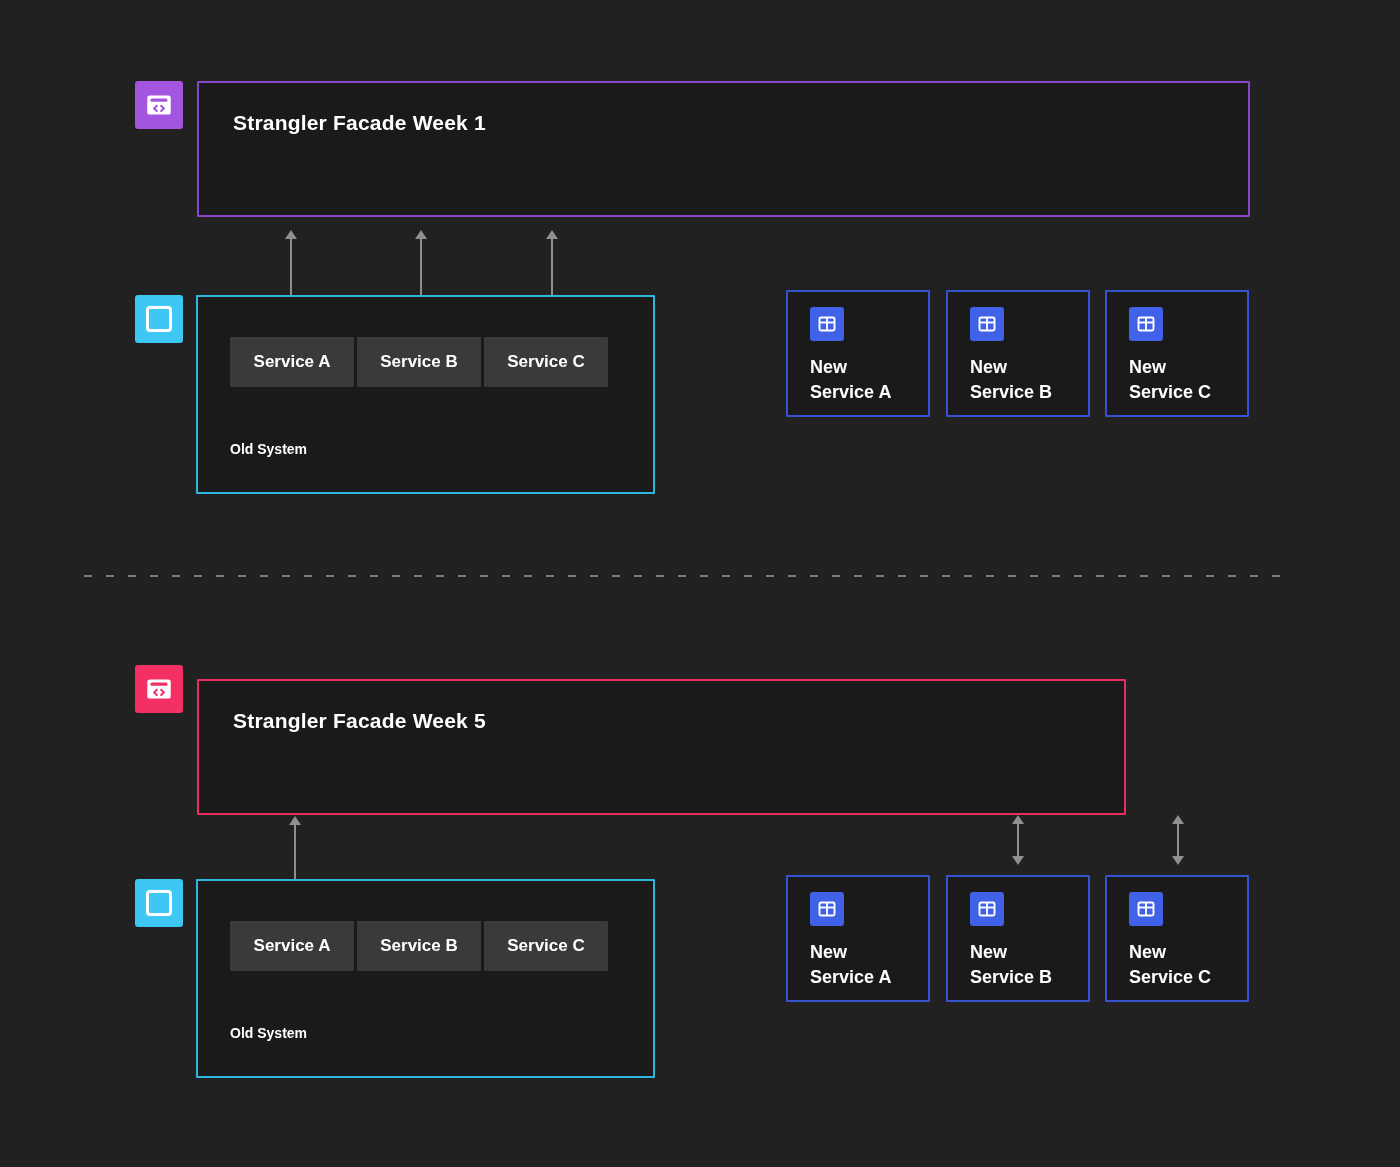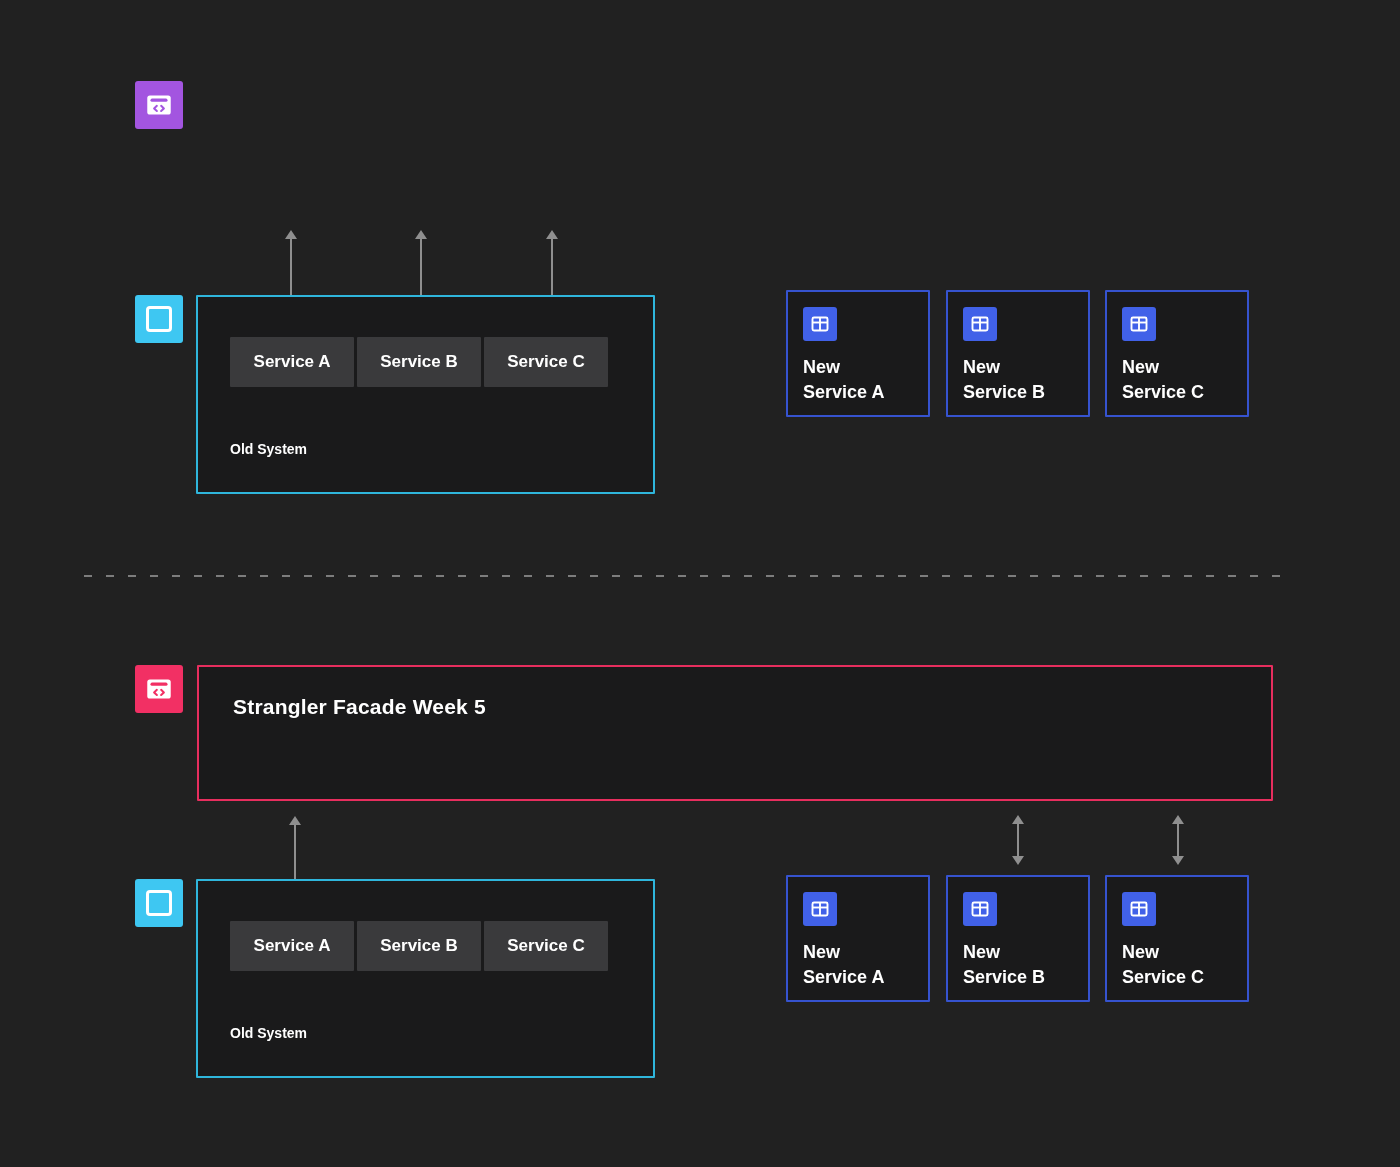--- a/index.html
+++ b/index.html
@@ -33,21 +33,21 @@
   .facade-title{position:absolute;left:34px;top:28px;font-size:21px;font-weight:700;letter-spacing:.2px;}
   
   .oldsys{position:absolute;background:var(--panel);border:2px solid var(--cyan-border);
     box-sizing:border-box;border-radius:1px;}
   .service-row{position:absolute;left:32px;top:40px;display:flex;gap:3px;}
   .service-btn{width:124px;height:50px;background:var(--btn);color:var(--text);
     font-size:17px;font-weight:600;display:flex;align-items:center;justify-content:center;border-radius:1px;}
   .oldsys-label{position:absolute;left:32px;top:144px;font-size:14px;font-weight:700;}
   
   .newsvc{position:absolute;width:144px;height:127px;background:var(--panel);
-    border:2px solid var(--blue-border);box-sizing:border-box;border-radius:1px;padding:15px 0 0 15px;}
+    border:2px solid var(--blue-border);box-sizing:border-box;border-radius:1px;padding:15px 0 0 22px;}
   .grid-badge{width:34px;height:34px;background:var(--blue);border-radius:3px;
     display:flex;align-items:center;justify-content:center;}
   .newsvc-label{margin-top:14px;font-size:18px;font-weight:600;line-height:25px;}
   
   .varrow{position:absolute;width:14px;display:flex;flex-direction:column;align-items:center;}
   .varrow .ah{width:0;height:0;border-left:6px solid transparent;border-right:6px solid transparent;}
   .varrow .up{border-bottom:9px solid var(--arrow);}
   .varrow .down{border-top:9px solid var(--arrow);}
   .varrow .shaft{flex:1;width:2px;background:var(--arrow);}
   
@@ -60,20 +60,23 @@
 <div class="canvas">
 
   <div class="badge purple" style="left:135px;top:81px">
     <svg width="32" height="32" viewBox="0 0 30 30">
       <rect x="4" y="6" width="22" height="18" rx="2.5" fill="#ffffff"></rect>
       <rect x="7" y="9" width="16" height="3" rx="1.5" fill="#a355e0"></rect>
       <path d="M13 15.8 l-2.6 2.4 2.6 2.4 M17 15.8 l2.6 2.4 -2.6 2.4" stroke="#a355e0" stroke-width="1.9" fill="none" stroke-linecap="round" stroke-linejoin="round"></path>
     </svg>
   </div>
 
+  <div class="facade purple-b" style="left:197px;top:81px;width:1053px;height:136px">
+    <div class="facade-title">Strangler Facade Week 1</div>
+  </div>
 
   <div class="varrow" style="left:284px;top:230px;height:90px">
     <span class="ah up"></span>
       <span class="shaft"></span>
       <span class="ah down"></span>
   </div>
   <div class="varrow" style="left:414px;top:230px;height:90px">
     <span class="ah up"></span>
       <span class="shaft"></span>
       <span class="ah down"></span>
@@ -140,21 +143,21 @@
   <div class="divider" style="left:84px;top:575px;width:1208px"></div>
 
   <div class="badge pink" style="left:135px;top:665px">
     <svg width="32" height="32" viewBox="0 0 30 30">
       <rect x="4" y="6" width="22" height="18" rx="2.5" fill="#ffffff"></rect>
       <rect x="7" y="9" width="16" height="3" rx="1.5" fill="#f23064"></rect>
       <path d="M13 15.8 l-2.6 2.4 2.6 2.4 M17 15.8 l2.6 2.4 -2.6 2.4" stroke="#f23064" stroke-width="1.9" fill="none" stroke-linecap="round" stroke-linejoin="round"></path>
     </svg>
   </div>
 
-  <div class="facade pink-b" style="left:197px;top:665px;width:1076px;height:136px">
+  <div class="facade pink-b" style="left:197px;top:679px;width:929px;height:136px">
     <div class="facade-title">Strangler Facade Week 5</div>
   </div>
 
   <div class="varrow" style="left:288px;top:816px;height:88px">
     <span class="ah up"></span>
       <span class="shaft"></span>
       <span class="ah down"></span>
   </div>
   <div class="varrow" style="left:1011px;top:815px;height:50px">
     <span class="ah up"></span>

